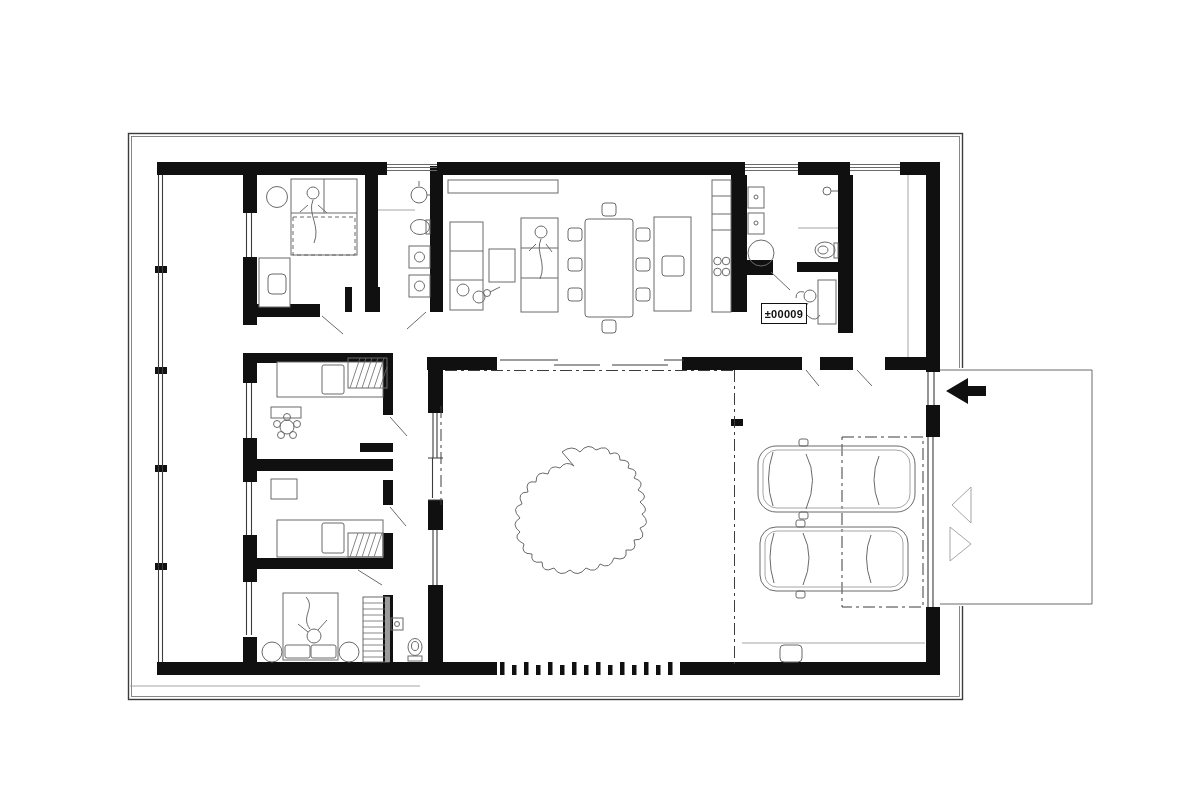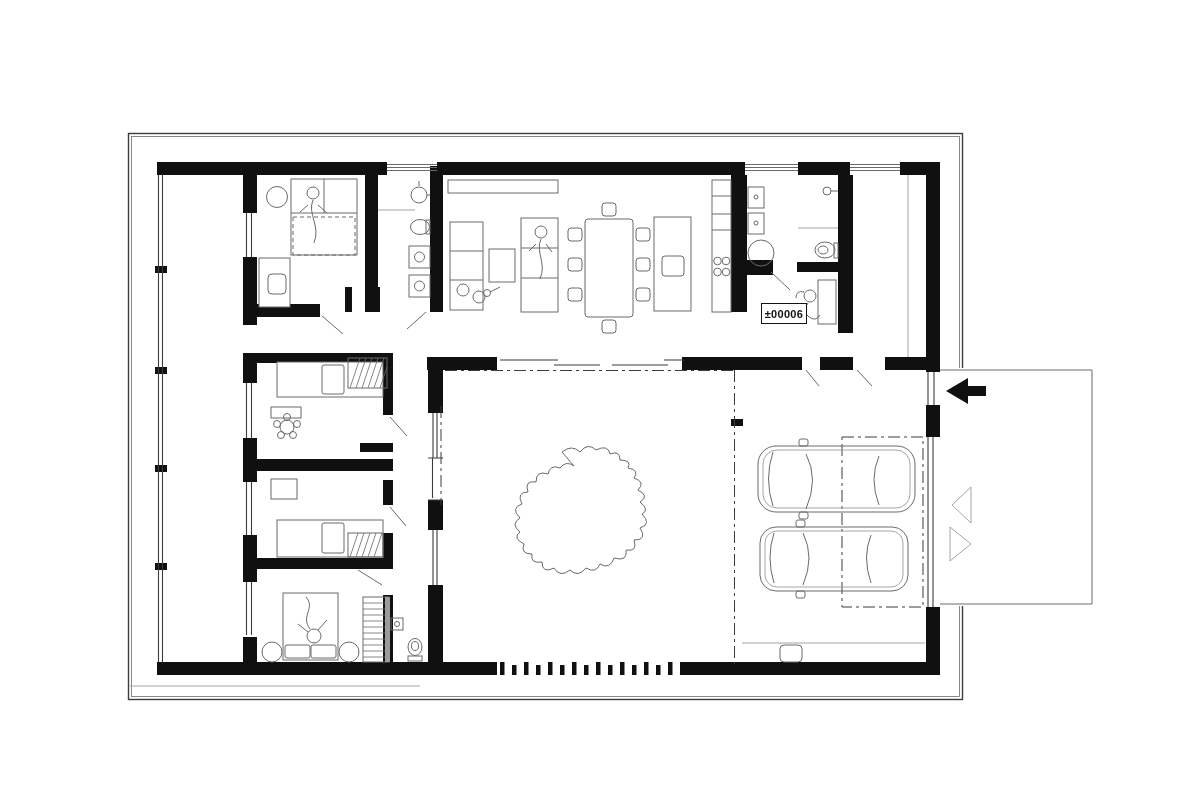--- a/index.html
+++ b/index.html
@@ -363,14 +363,14 @@
     <polygon fill="var(--wall)" points="946,391 968,378 968,386 986,386 986,396 968,396 968,404"></polygon>
   </g>
 
   <g>
     <path class="lt" d="M971,487 L952,505 L971,523 Z"></path>
     <path class="lt" d="M950,527 L971,544 L950,561 Z"></path>
   </g>
 
 </svg>
 
-<div class="level-label">±00006</div>
+<div class="level-label">±00009</div>
 </div>
 
 </body></html>

